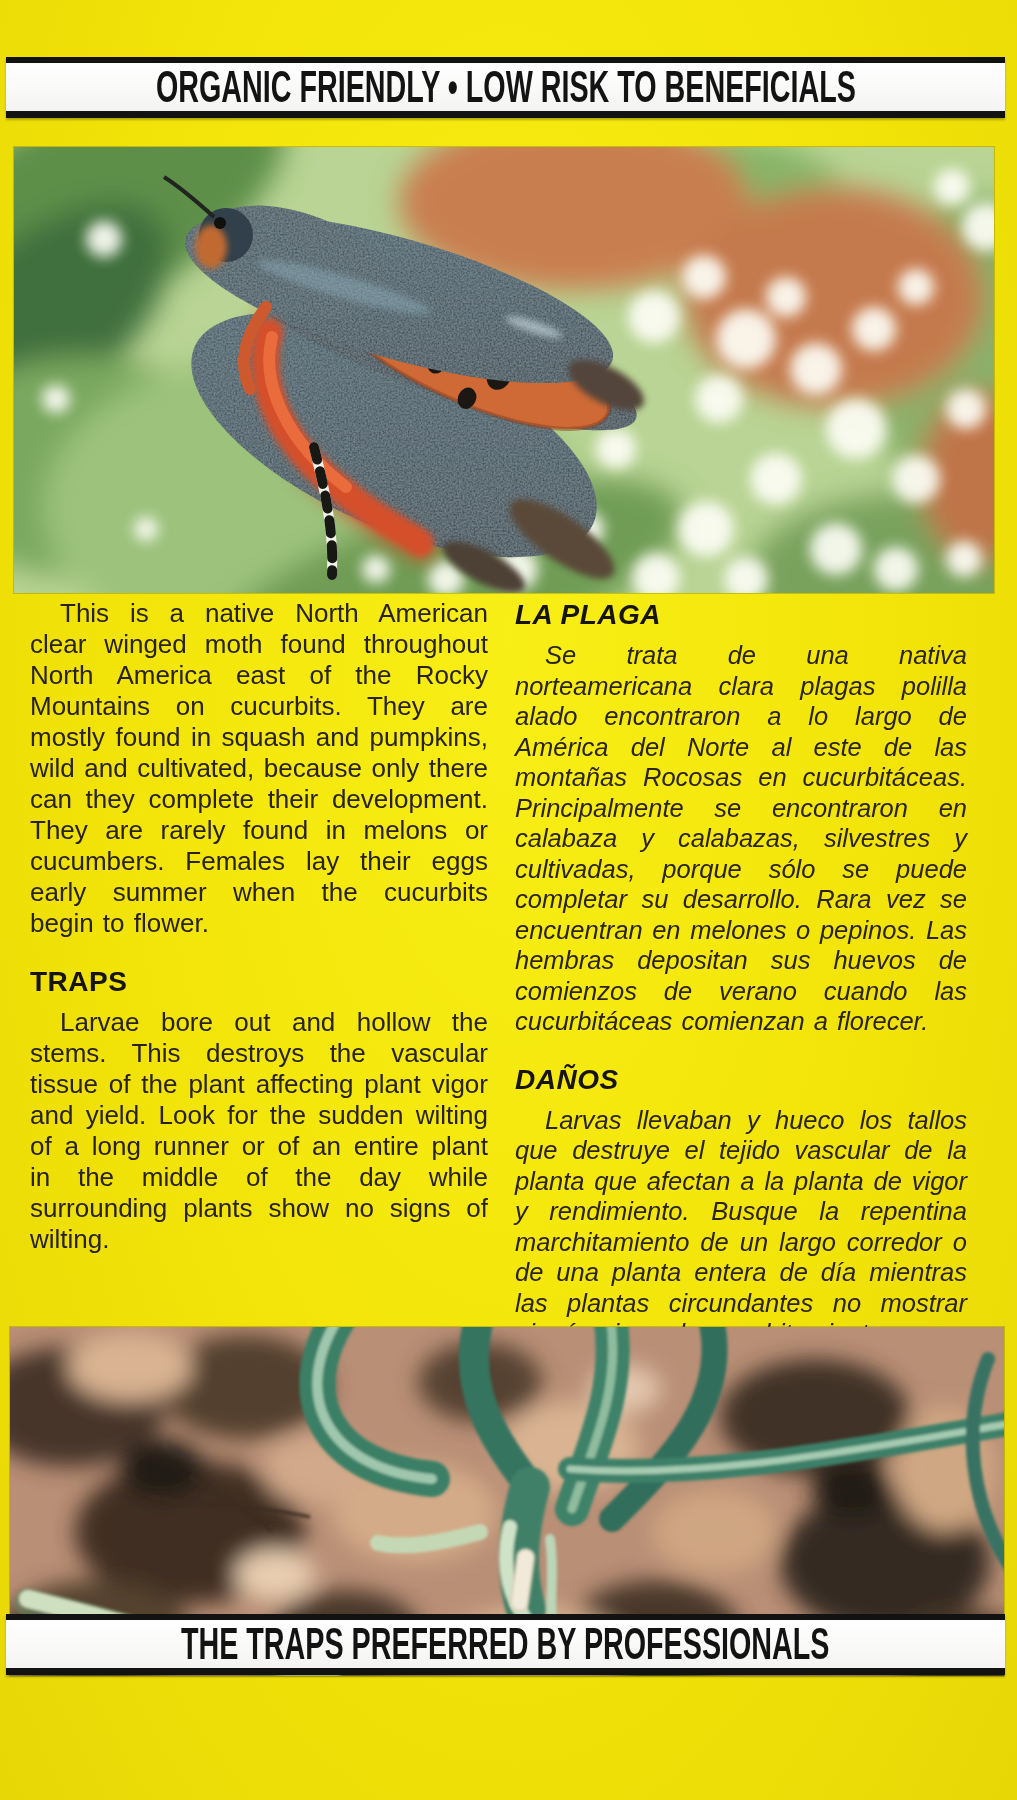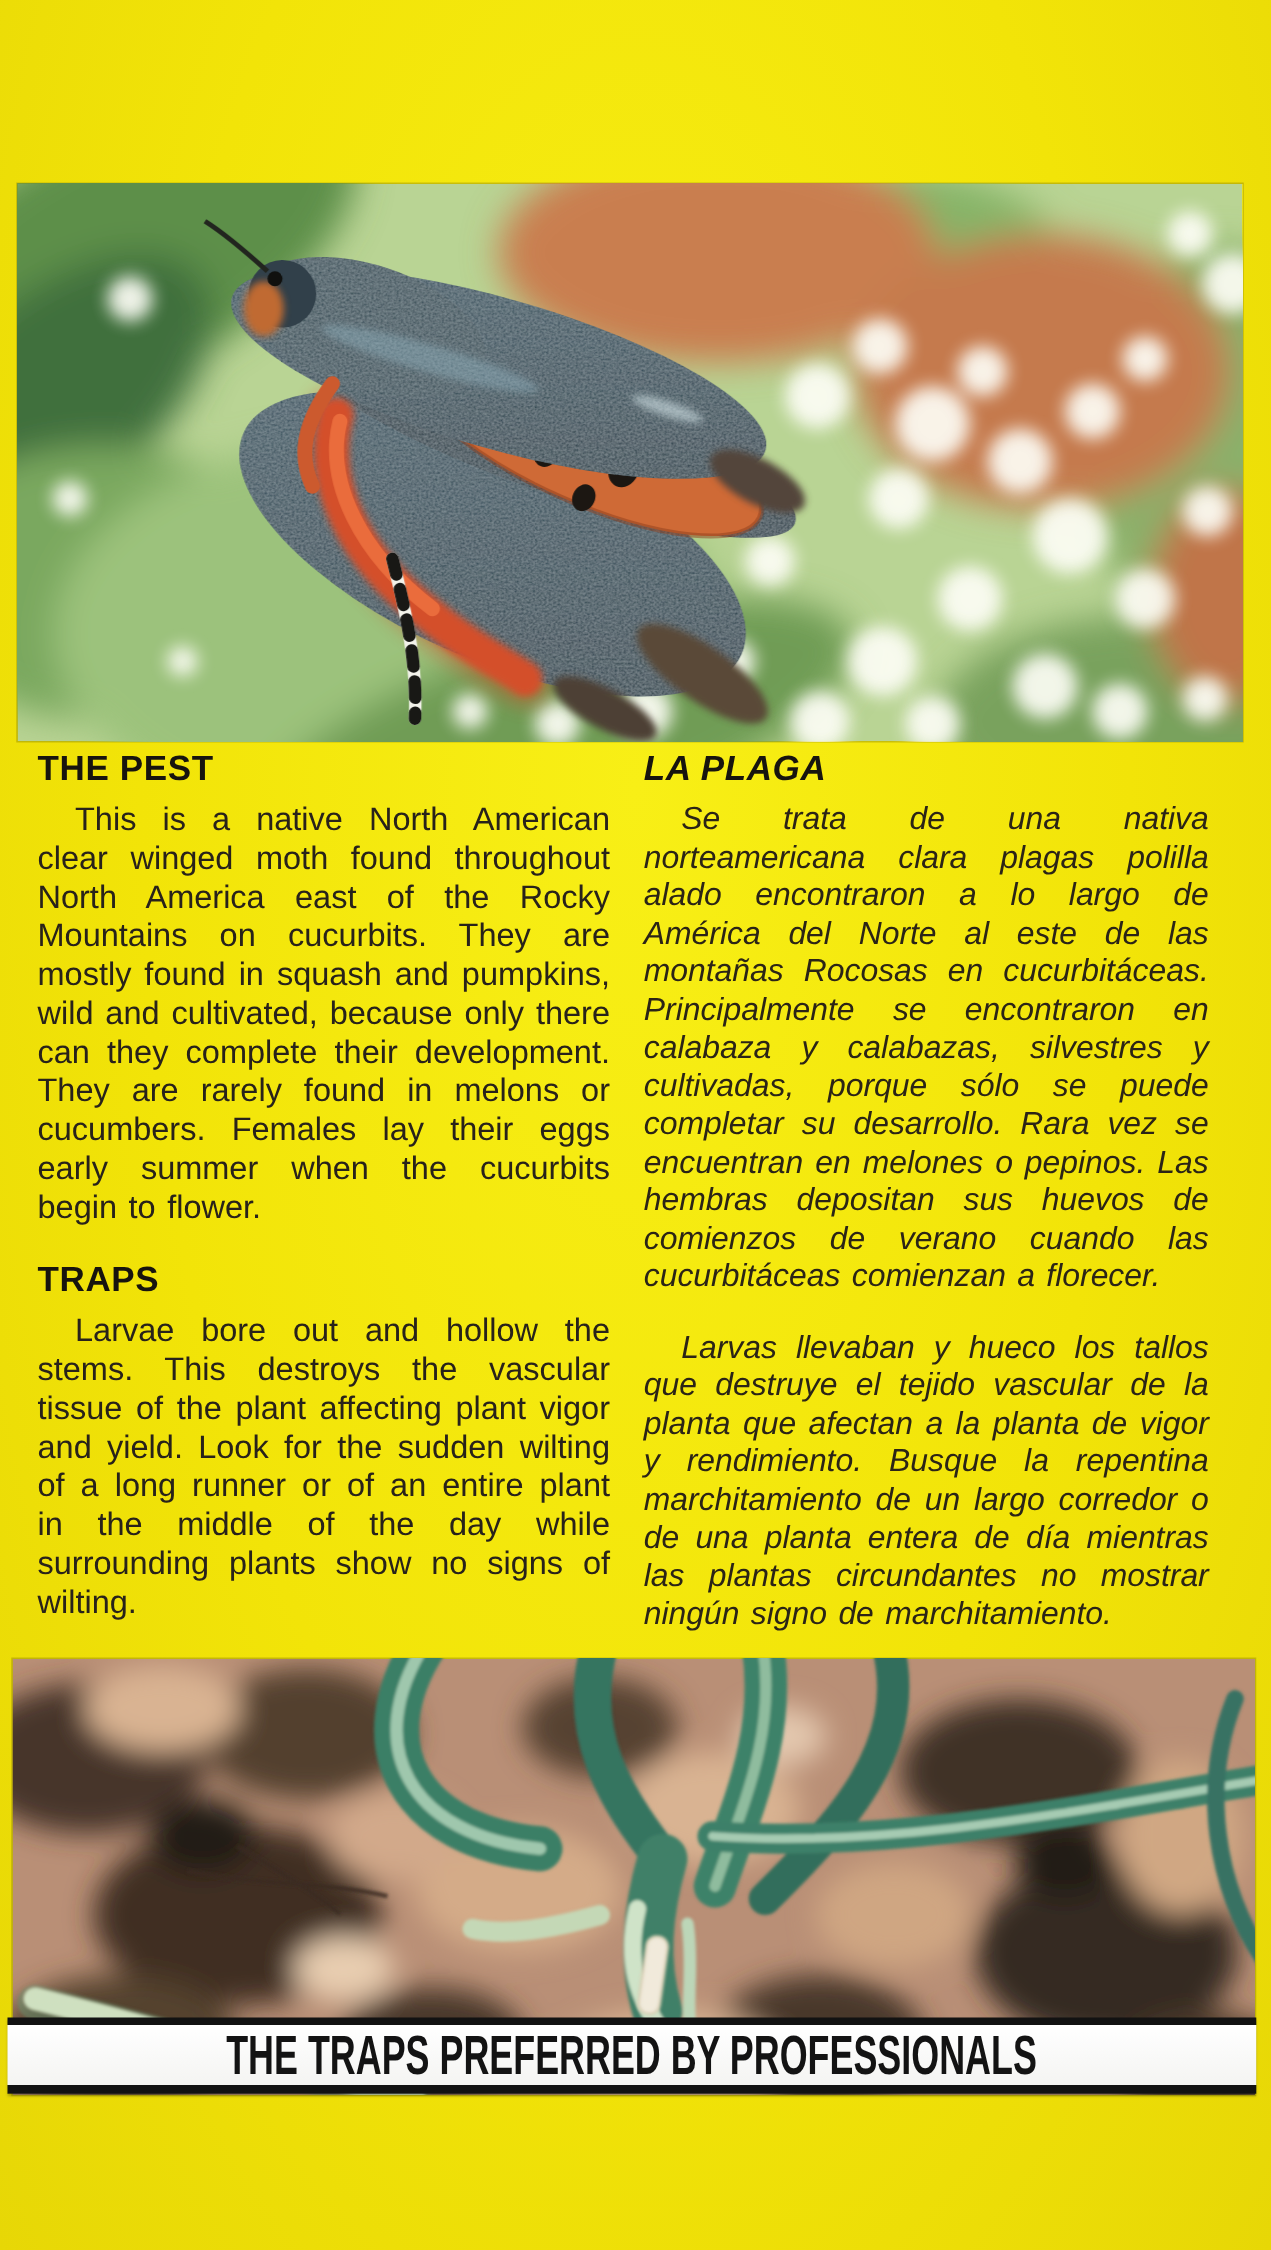--- a/index.html
+++ b/index.html
@@ -24,20 +24,23 @@
   .col-en{left:30px;width:458px;font-size:26px;line-height:31px;}
   .col-es{left:515px;width:452px;font-size:25.5px;line-height:30.5px;font-style:italic;color:#2b2416;}
   .col h2{font-size:28px;line-height:34px;margin:0 0 8px 0;font-weight:bold;color:#17140e;letter-spacing:.5px;}
   .col p{margin:0 0 26px 0;text-indent:30px;word-spacing:2px;}
 </style>
 </head>
 <body>
 
 <div class="page">
 
+  <div class="banner banner-top">
+    <span class="banner-text">ORGANIC FRIENDLY  •  LOW RISK TO BENEFICIALS</span>
+  </div>
 
   <div class="photo photo-moth">
     <svg width="980" height="446" viewBox="0 0 980 446" xmlns="http://www.w3.org/2000/svg">
       <defs>
         <filter id="b12" x="-40%" y="-40%" width="180%" height="180%">
             <feGaussianBlur stdDeviation="14"></feGaussianBlur>
           </filter>
         <filter id="b6" x="-40%" y="-40%" width="180%" height="180%">
             <feGaussianBlur stdDeviation="7"></feGaussianBlur>
           </filter>
@@ -150,35 +153,35 @@
         <path d="M252,160 C230,190 224,216 236,242" fill="none" stroke="#cc5a2e" stroke-width="12" stroke-linecap="round"></path>
 
         <path d="M300,300 C310,340 320,380 318,428" fill="none" stroke="#f2f2ea" stroke-width="10" stroke-linecap="round"></path>
         <path d="M300,300 C310,340 320,380 318,428" fill="none" stroke="#181815" stroke-width="10" stroke-linecap="round" stroke-dasharray="13 12"></path>
       </g>
     </svg>
   </div>
 
   <section class="col col-en">
     <div>
-      <h2>THE PEST</h2>
       <p>This is a native North American clear winged moth found throughout North America east of the Rocky Mountains on cucurbits.  They are mostly found in squash and pumpkins, wild and cultivated, because only there can they complete their development.  They are rarely found in melons or cucumbers.  Females lay their eggs early summer when the cucurbits begin to flower.</p>
     </div>
     <div>
       <h2>TRAPS</h2>
       <p>Larvae bore out and hollow the stems.  This destroys the vascular tissue of the plant affecting plant vigor and yield.  Look for the sudden wilting of a long runner or of an entire plant in the middle of the day while surrounding plants show no signs of wilting.</p>
     </div>
   </section>
 
   <section class="col col-es">
     <div>
       <h2>LA PLAGA</h2>
       <p>Se trata de una nativa norteamericana clara plagas polilla alado encontraron a lo largo de América del Norte al este de las montañas Rocosas en cucurbitáceas.  Principalmente se encontraron en calabaza y calabazas, silvestres y cultivadas, porque sólo se puede completar su desarrollo.  Rara vez se encuentran en melones o pepinos.  Las hembras depositan sus huevos de comienzos de verano cuando las cucurbitáceas comienzan a florecer.</p>
     </div>
     <div>
+      <h2>DAÑOS</h2>
       <p>Larvas llevaban y hueco los tallos que destruye el tejido vascular de la planta que afectan a la planta de vigor y rendimiento.  Busque la repentina marchitamiento de un largo corredor o de una planta entera de día mientras las plantas circundantes no mostrar ningún signo de marchitamiento.</p>
     </div>
   </section>
 
   <div class="photo photo-damage">
     <svg width="994" height="349" viewBox="0 0 994 349" xmlns="http://www.w3.org/2000/svg">
       <defs>
         <filter id="sb10" x="-40%" y="-40%" width="180%" height="180%">
             <feGaussianBlur stdDeviation="11"></feGaussianBlur>
           </filter>

